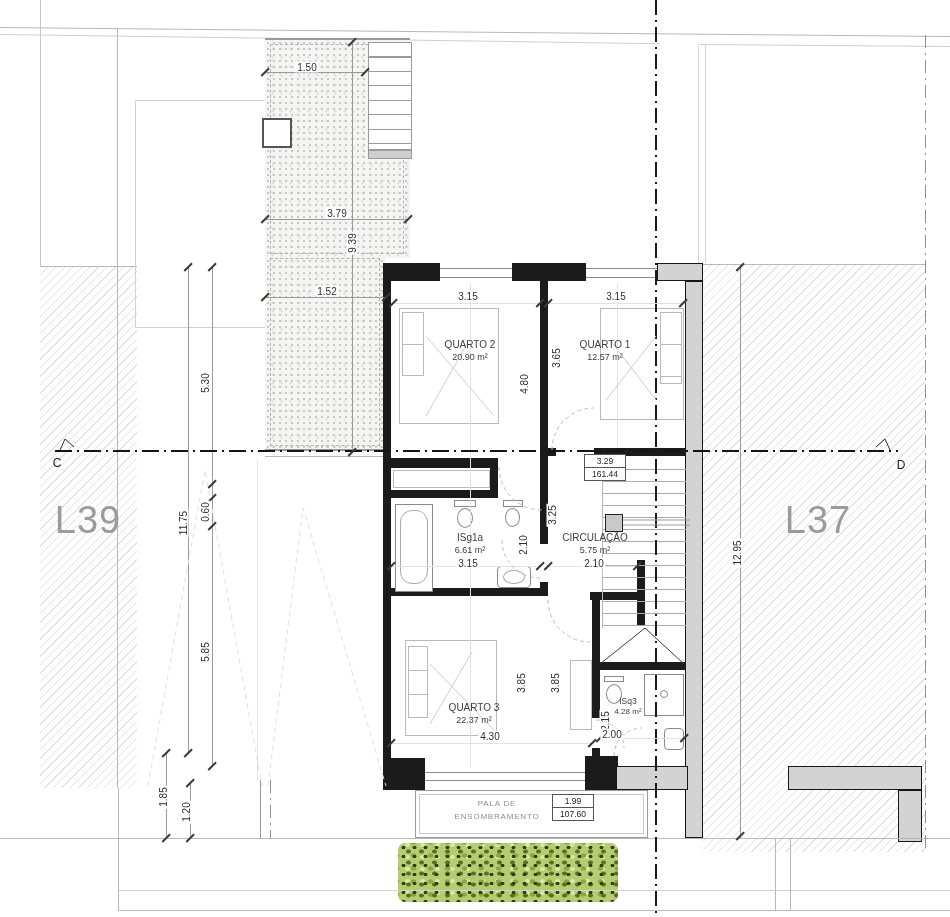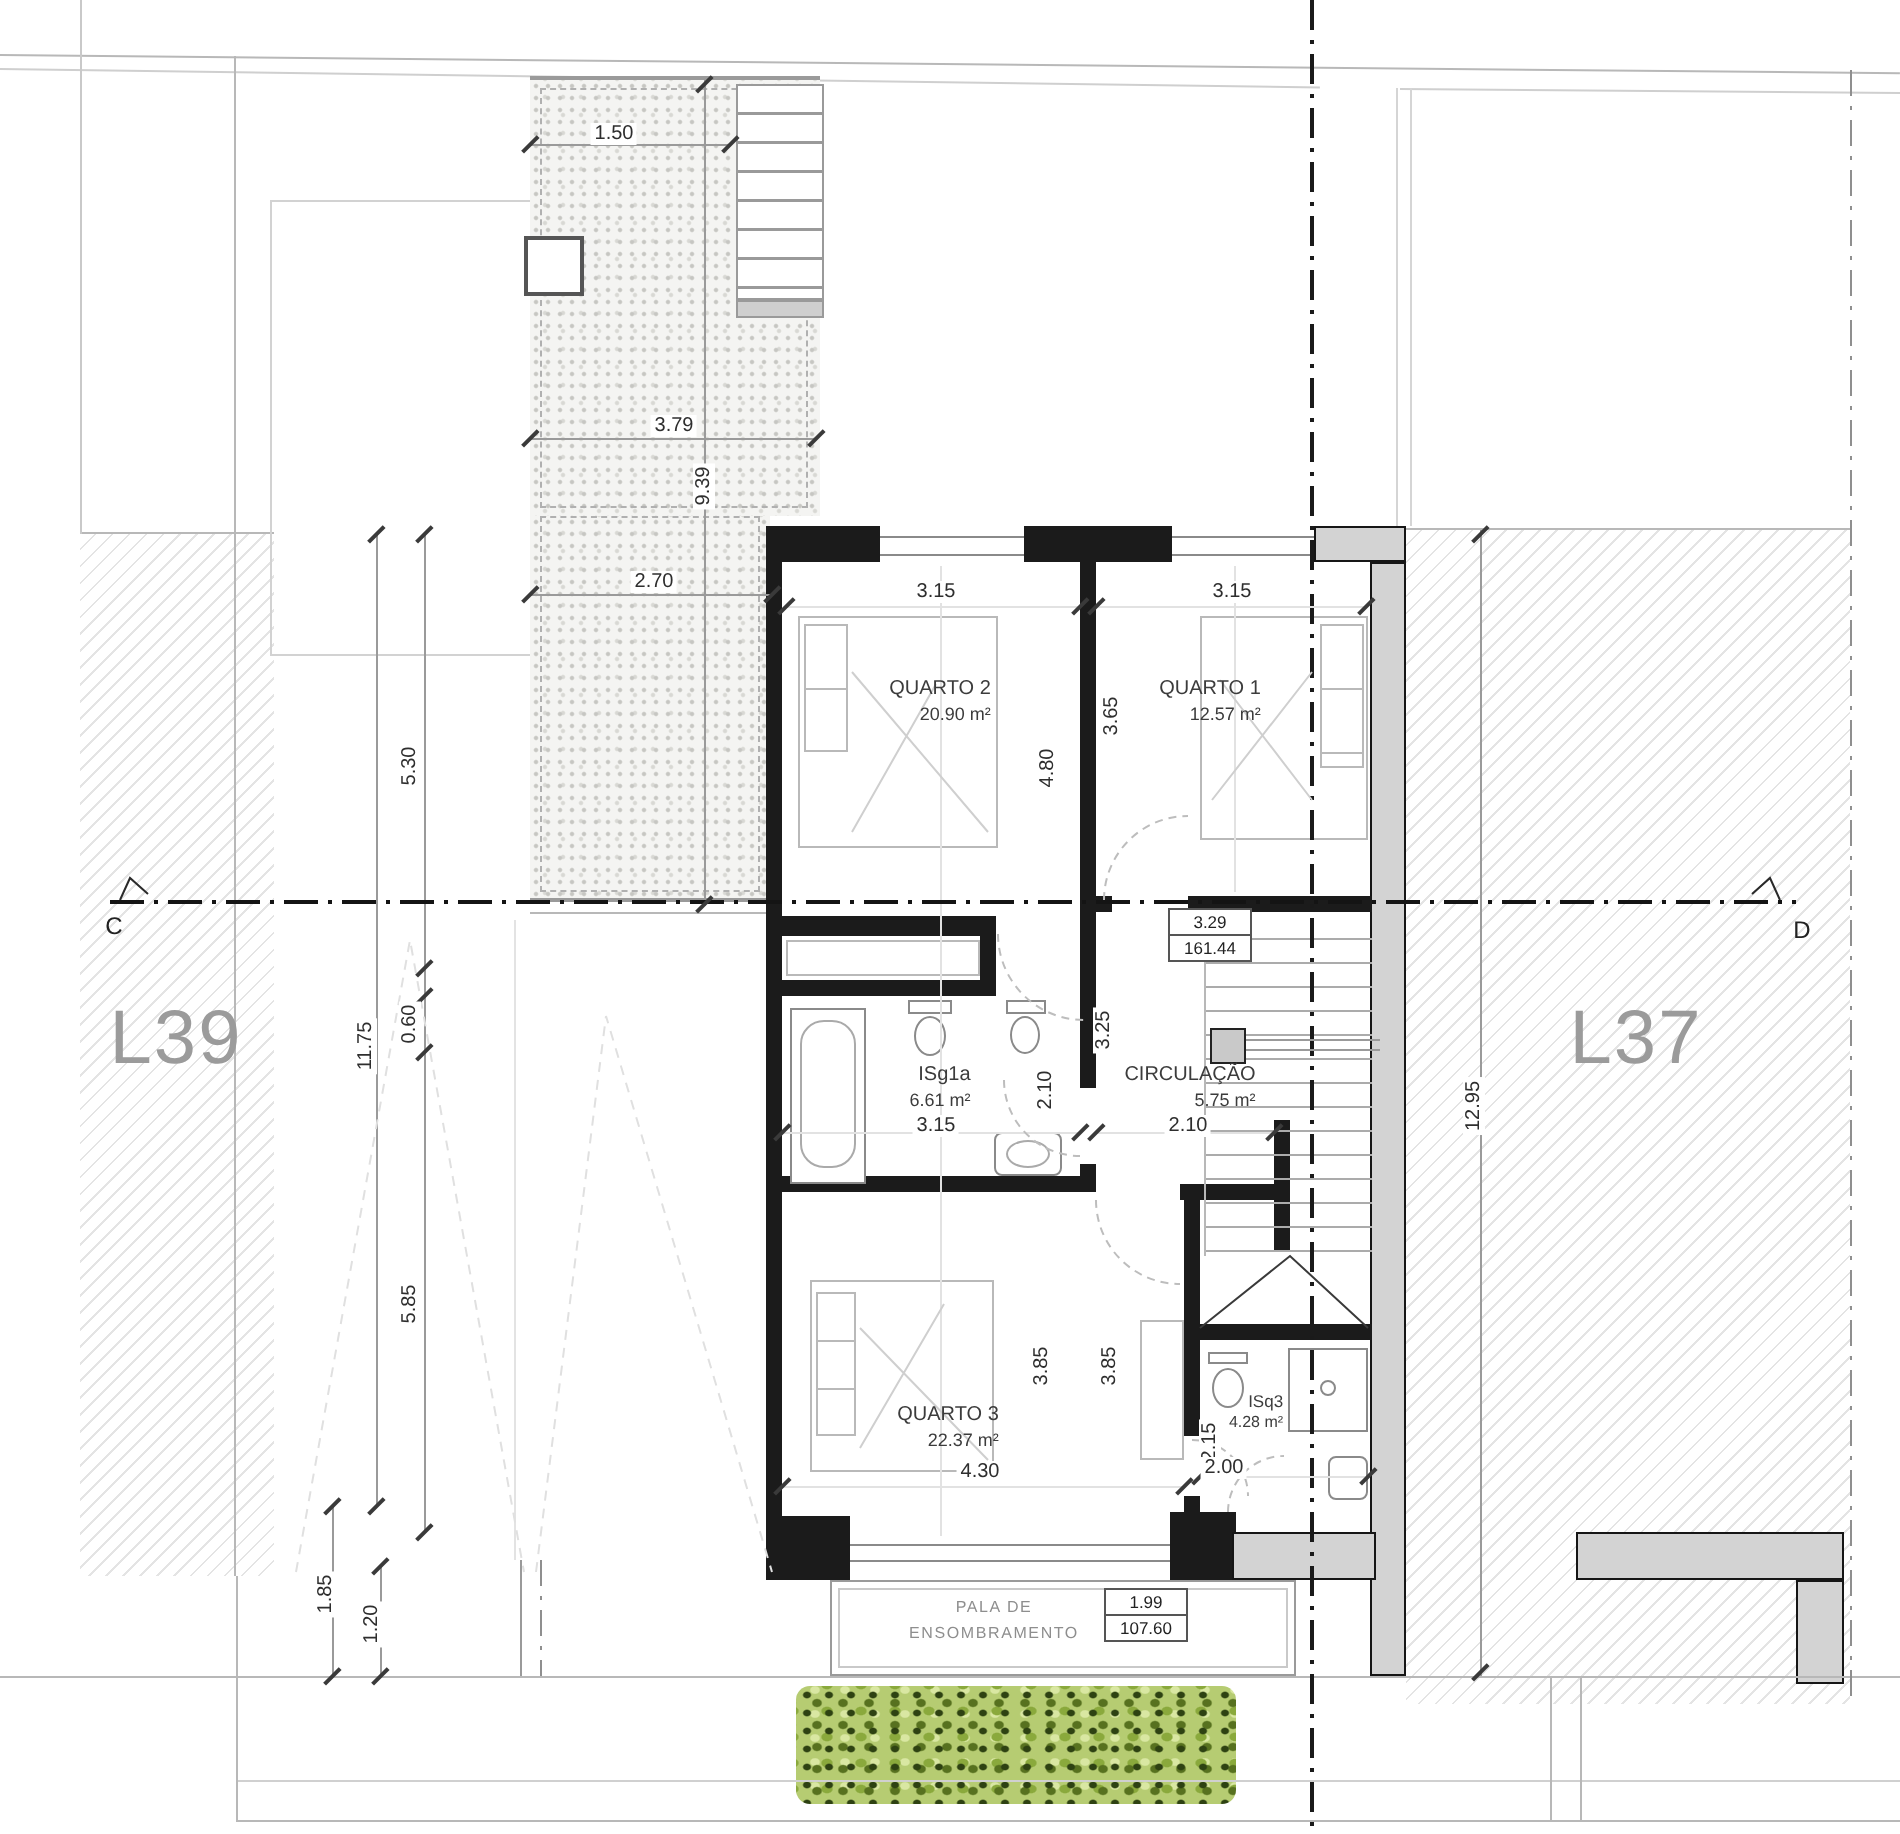--- a/index.html
+++ b/index.html
@@ -15,21 +15,21 @@
   .lv{width:1px;background:#b8b8b8}
   .lh{height:1px;background:#b8b8b8}
   .dimln{background:#9a9a9a}
   .fnt{background:#e2e2e2}
   .dashv{width:1.5px;background:repeating-linear-gradient(180deg,#1a1a1a 0 15px,rgba(0,0,0,0) 15px 20px,#1a1a1a 20px 22px,rgba(0,0,0,0) 22px 27px)}
   .dashvg{width:1px;background:repeating-linear-gradient(180deg,#8f8f8f 0 13px,rgba(0,0,0,0) 13px 18px,#8f8f8f 18px 20px,rgba(0,0,0,0) 20px 25px)}
   .dashh{height:1.5px;background:repeating-linear-gradient(90deg,#141414 0 17px,rgba(0,0,0,0) 17px 22px,#141414 22px 24px,rgba(0,0,0,0) 24px 29px);z-index:5}
   .dim{transform:translate(-50%,-50%);background:#fff;padding:0 2px;font-size:10px;color:#2e2e2e;
        white-space:nowrap;z-index:6;line-height:1.1}
   .dimr{transform:translate(-50%,-50%) rotate(-90deg)}
-  .rl{transform:translate(-50%,-50%);text-align:right;color:#3c3c3c;z-index:6;white-space:nowrap;line-height:1.25}
+  .rl{transform:translate(-50%,-50%);text-align:center;color:#3c3c3c;z-index:6;white-space:nowrap;line-height:1.25}
   .rl .nm{font-size:10px}
   .rl .ar{font-size:9px}
   .rl.sm .nm{font-size:8.5px}
   .rl.sm .ar{font-size:8px}
   .lot{transform:translate(-50%,-50%);font-size:38px;color:#9b9b9b;letter-spacing:1px;z-index:6}
   .sec{transform:translate(-50%,-50%);font-size:12px;color:#222;z-index:6}
   .lvbox{width:42px;background:#fff;border:1px solid #555;font-size:8.5px;color:#222;text-align:center;z-index:6}
   .lvbox div{padding:1px 0}
   .lvbox .top{border-bottom:1px solid #555}
   .tk{width:11px;height:1.5px;background:#3a3a3a;transform:translate(-50%,-50%) rotate(-45deg);z-index:5}
@@ -233,21 +233,21 @@
   <i class="a tk" style="left:548px;top:566px"></i>
   <i class="a tk" style="left:637px;top:566px"></i>
   <i class="a tk" style="left:391px;top:743px"></i>
   <i class="a tk" style="left:592px;top:743px"></i>
   <i class="a tk" style="left:600px;top:738px"></i>
   <i class="a tk" style="left:684px;top:738px"></i>
 
   <span class="a dim" style="left:307px;top:67px">1.50</span>
   <span class="a dim" style="left:337px;top:213px">3.79</span>
   <span class="a dim dimr" style="left:352px;top:243px">9.39</span>
-  <span class="a dim" style="left:327px;top:291px">2.70</span>
+  <span class="a dim" style="left:327px;top:291px">1.52</span>
   <span class="a dim dimr" style="left:205px;top:383px">5.30</span>
   <span class="a dim dimr" style="left:183px;top:523px">11.75</span>
   <span class="a dim dimr" style="left:205px;top:512px">0.60</span>
   <span class="a dim dimr" style="left:205px;top:652px">5.85</span>
   <span class="a dim dimr" style="left:163px;top:797px">1.85</span>
   <span class="a dim dimr" style="left:186px;top:812px">1.20</span>
   <span class="a dim dimr" style="left:737px;top:553px">12.95</span>
   <span class="a dim" style="left:468px;top:296px">3.15</span>
   <span class="a dim" style="left:616px;top:296px">3.15</span>
   <span class="a dim dimr" style="left:524px;top:384px">4.80</span>

